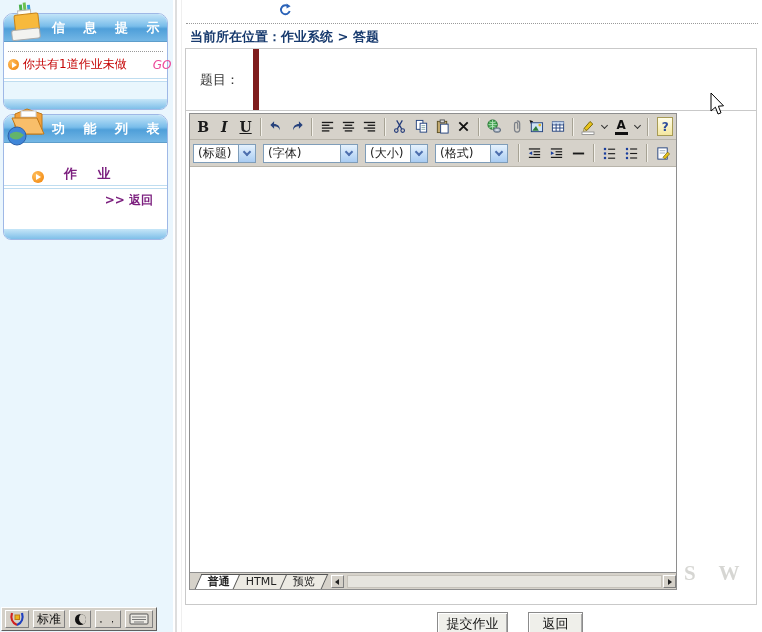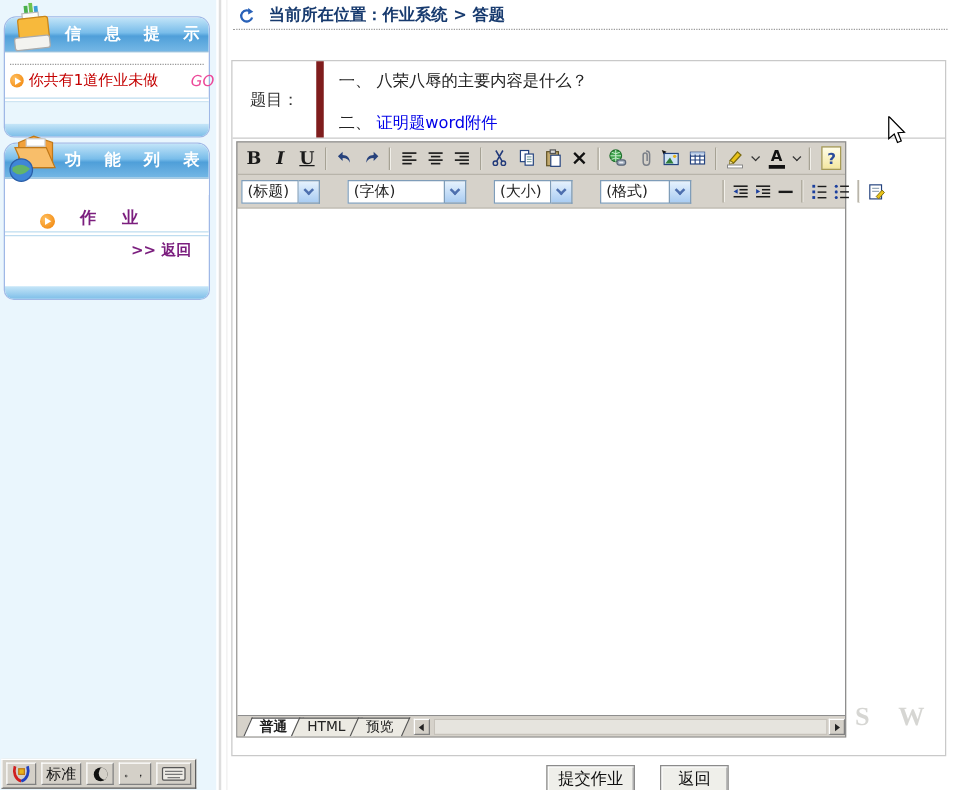--- a/index.html
+++ b/index.html
@@ -33,21 +33,21 @@
     color:#7B1E7E; font-weight:bold; font-size:13px; letter-spacing:8px; white-space:nowrap; }
   .menu-back { text-align:right; padding:3px 14px 20px 0; color:#7B1E7E; font-weight:bold; font-size:12px; }
   .bullet { width:12px; height:12px; border-radius:50%; flex:0 0 12px;
     background:radial-gradient(circle at 35% 35%, #FFC060,#F07E00); position:relative; }
   .bullet::after { content:''; position:absolute; left:4px; top:3px;
     border-left:5px solid #fff; border-top:3px solid transparent; border-bottom:3px solid transparent; }
   .bullet.small { width:11px; height:11px; flex:0 0 11px; }
 
   
   .breadcrumb { position:absolute; left:190px; top:3px; display:flex; align-items:center; gap:12px;
-    color:#173A6E; font-weight:bold; font-size:13px; white-space:nowrap; }
+    color:#173A6E; font-weight:bold; font-size:13px; white-space:nowrap;flex-direction:column; }
   .bc-dots { position:absolute; left:186px; top:23px; width:572px; border-top:1px dotted #9A9A9A; }
 
   
   .qa { position:absolute; left:185px; top:48px; width:572px; height:557px; border:1px solid #C9C9C9; background:#fff; }
   .qa-row1 { height:62px; border-bottom:1px solid #C9C9C9; display:flex; }
   .qa-row2 { display:flex; height:493px; }
   .qa-label { width:73px; border-right:6px solid #7f1d1d; display:flex; align-items:center;
     justify-content:center; color:#333; font-size:13px; flex:0 0 73px; }
   .qa-content { flex:1; }
   .q-body { padding:7px 0 0 12px; font-size:13px; color:#222; }
@@ -66,21 +66,21 @@
   .tsep { width:1px; height:18px; background:#A6A294; border-right:1px solid #F2F0EA; margin:0 3px; flex:0 0 2px; }
   .blet { font-family:"DejaVu Serif","Liberation Serif",serif; font-size:14px; color:#1a1a1a; line-height:1; }
   .b-b { font-weight:bold; } .b-i { font-style:italic; font-weight:bold; } .b-u { text-decoration:underline; font-weight:bold; }
   .a-wrap { display:flex; flex-direction:column; align-items:center; line-height:1; }
   .a-letter { font-weight:bold; font-size:12px; color:#111; }
   .a-bar { width:13px; height:3px; background:#111; margin-top:1px; }
   .chev-dn { width:5px; height:5px; border-right:1px solid #333; border-bottom:1px solid #333;
     transform:rotate(45deg); margin-top:-2px; }
   .help-btn { width:17px; height:19px; background:linear-gradient(#FFFDE8,#F4E7A0); border:1px solid #A79B55;
     display:flex; align-items:center; justify-content:center; font-weight:bold; color:#2B4B9B; font-size:12px; margin-left:4px; }
-  .combo { display:flex; align-items:center; margin-right:21px;justify-content:center; }
+  .combo { display:flex; align-items:center; margin-right:6px;justify-content:center; }
   .combo-box { background:#fff; border:1px solid #7F9DB9; height:19px; line-height:17px;
     padding:0 4px; font-size:12px; color:#222; white-space:nowrap; overflow:hidden; }
   .combo-arrow { width:17px; height:19px; background:linear-gradient(#E6F2FD,#A9CCF2); border:1px solid #7F9DB9;
     border-left:none; display:flex; align-items:center; justify-content:center; }
   .combo-chev { width:6px; height:6px; border-right:2px solid #4D6FAE; border-bottom:2px solid #4D6FAE;
     transform:rotate(45deg); margin-top:-3px; }
   .canvas { flex:1; background:#fff; border-bottom:1px solid #8E8E8E; }
   .tabbar { height:16px; flex:0 0 16px; background:#D6D2CA; display:flex; align-items:flex-end; position:relative; }
   .tab { height:15px; line-height:14px; padding:0 9px; border:1px solid #555; border-bottom:none;
     transform:skewX(-24deg); margin-left:-4px; background:#ECEAE3; font-size:11px; color:#222; }
@@ -177,26 +177,20 @@
       <path d="M11.5 4 A4.8 4.8 0 1 0 12.6 8.6" stroke="#2A62B8" stroke-width="2" fill="none"></path>
       <path d="M9.2 0.5 L13.6 3.6 L9.2 6 Z" fill="#2A62B8"></path>
     </svg>
     <span>当前所在位置：作业系统 &gt; 答题</span>
   </div>
   <div class="bc-dots"></div>
 
   <div class="qa">
     <div class="qa-row1">
       <div class="qa-label">题目：</div>
-      <div class="qa-content q-body">
-        <div class="q-line1">一、 八荣八辱的主要内容是什么？</div>
-        <div>
-          <span>二、 </span><a href="#" class="q-link">证明题word附件</a>
-        </div>
-      </div>
     </div>
     <div class="qa-row2">
       <div class="qa-content">
 
         <div class="editor">
 
           <div class="tb">
             <span class="tbtn">
                 <span class="blet b-b">B</span>
               </span>

